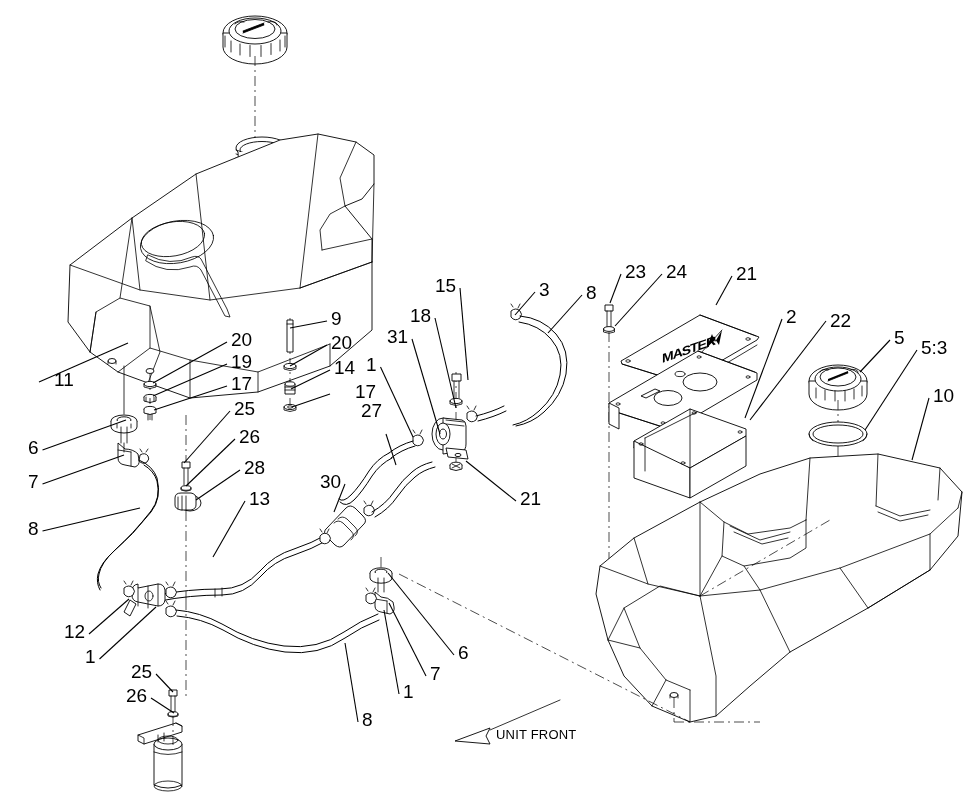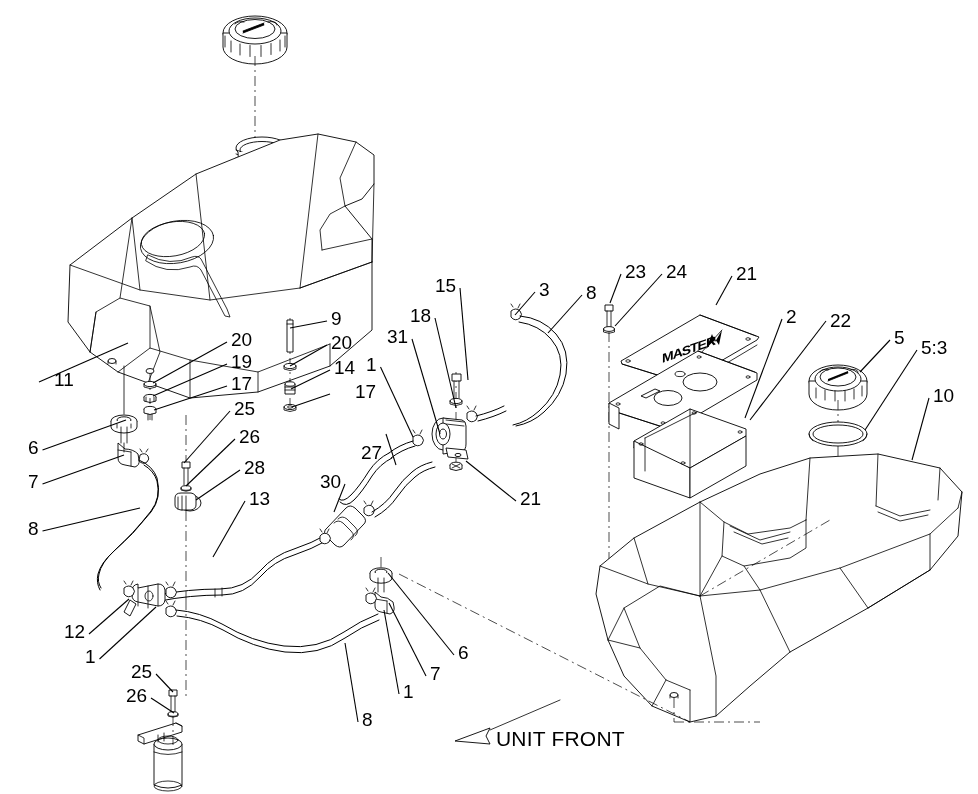--- a/index.html
+++ b/index.html
@@ -31,21 +31,21 @@
     font-size: 19px;
     color: #000000;
     line-height: 1;
     white-space: nowrap;
     letter-spacing: 0px;
     user-select: none;
   }
   .unit-front-text {
     position: absolute;
     font-family: "Liberation Sans", sans-serif;
-    font-size: 21px;
+    font-size: 13px;
     color: #000000;
     white-space: nowrap;
     letter-spacing: 0.2px;
   }
 </style>
 </head>
 <body>
 
 <div id="diagram-root">
 
@@ -572,21 +572,21 @@
       <div class="callout-label" style="left: 244px; top: 458px;">28</div>
       <div class="callout-label" style="left: 249px; top: 489px;">13</div>
       <div class="callout-label" style="left: 331px; top: 309px;">9</div>
       <div class="callout-label" style="left: 331px; top: 333px;">20</div>
       <div class="callout-label" style="left: 334px; top: 358px;">14</div>
       <div class="callout-label" style="left: 334px; top: 382px; margin-left: 21px;">17</div>
       <div class="callout-label" style="left: 366px; top: 355px;">1</div>
       <div class="callout-label" style="left: 387px; top: 327px;">31</div>
       <div class="callout-label" style="left: 410px; top: 306px; text-align: right;">18</div>
       <div class="callout-label" style="left: 435px; top: 276px; text-align: center;">15</div>
-      <div class="callout-label" style="left: 361px; top: 443px;">27</div>
+      <div class="callout-label" style="left: 361px; top: 401px;">27</div>
       <div class="callout-label" style="left: 320px; top: 472px;">30</div>
       <div class="callout-label" style="left: 520px; top: 489px;">21</div>
       <div class="callout-label" style="left: 539px; top: 280px;">3</div>
       <div class="callout-label" style="left: 586px; top: 283px;">8</div>
       <div class="callout-label" style="left: 625px; top: 262px;">23</div>
       <div class="callout-label" style="left: 666px; top: 262px;">24</div>
       <div class="callout-label" style="left: 736px; top: 264px;">21</div>
       <div class="callout-label" style="left: 786px; top: 307px;">2</div>
       <div class="callout-label" style="left: 830px; top: 311px;">22</div>
       <div class="callout-label" style="left: 894px; top: 328px;">5</div>

